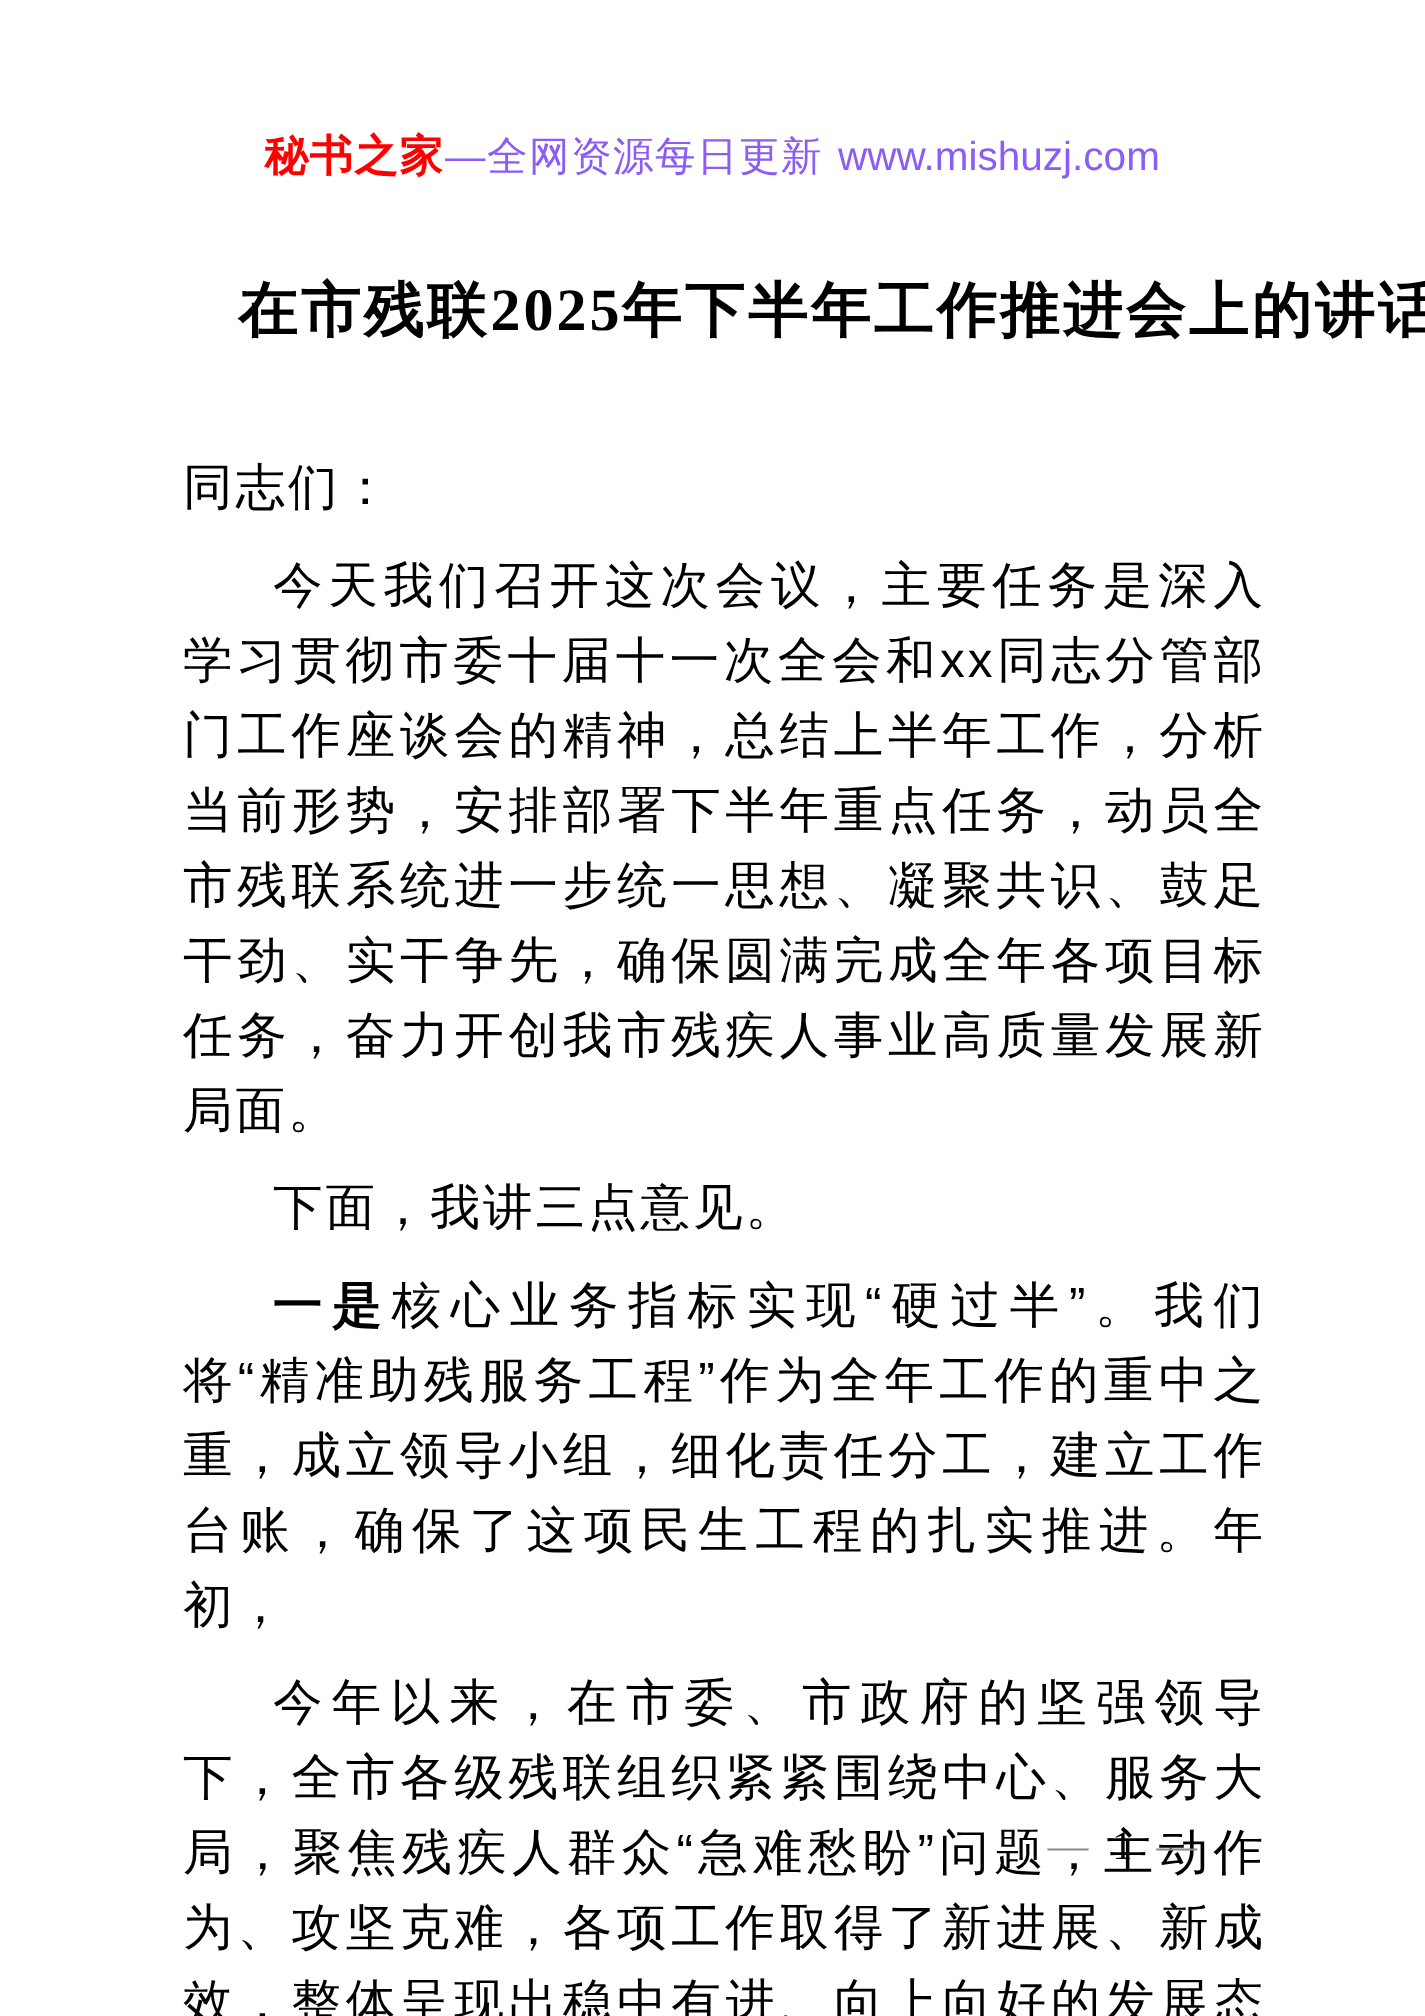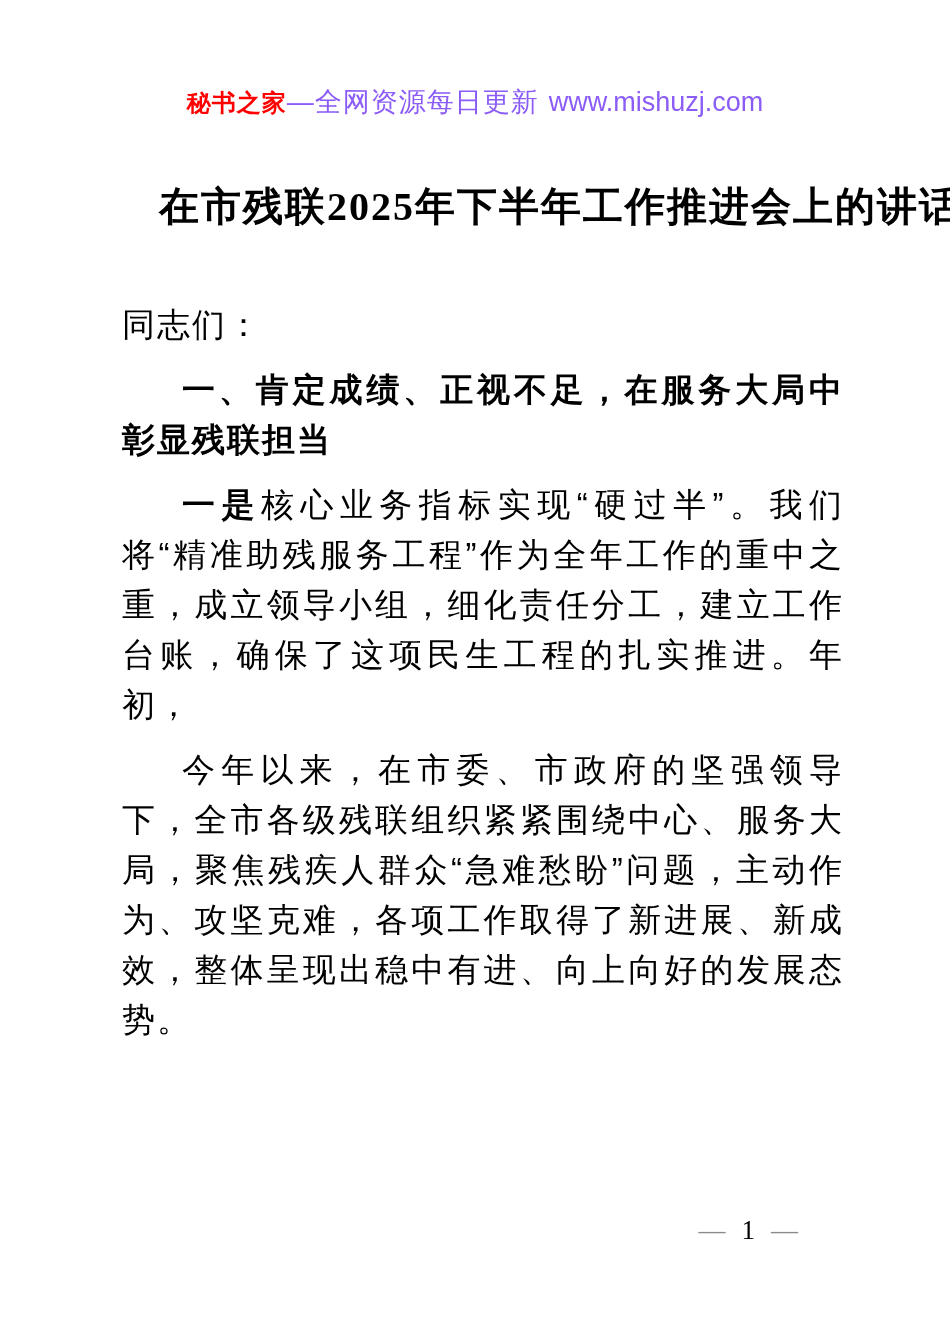--- a/index.html
+++ b/index.html
@@ -20,21 +20,21 @@
   .site-header {
     position: absolute;
     top: 84px; left: 0; width: 950px;
     text-align: center;
     font-size: 27px;
     white-space: nowrap;
   }
   .brand {
     color: #ff0000;
     font-weight: 700;
-    font-size: 24px;
+    font-size: 29px;
     letter-spacing: 1px;
   }
   .tagline {
     color: #8b5cf6;
     letter-spacing: 1px;
   }
   .site-url {
     color: #8b5cf6;
     text-decoration: none;
     margin-left: 10px;
@@ -84,21 +84,22 @@
 <div class="page">
 
   <div class="site-header">
     <span class="brand">秘书之家</span><span class="tagline">—全网资源每日更新</span><a class="site-url" href="#">www.mishuzj.com</a>
   </div>
 
   <h1 class="doc-title">在市残联2025年下半年工作推进会上的讲话</h1>
 
   <div class="doc-body">
     <p class="para">同志们：</p>
-    <p class="para indent section-heading">一、肯定成绩、正视不足，在服务大局中彰显残联担当</p>
+    <p class="para indent">今天我们召开这次会议，主要任务是深入学习贯彻市委十届十一次全会和xx同志分管部门工作座谈会的精神，总结上半年工作，分析当前形势，安排部署下半年重点任务，动员全市残联系统进一步统一思想、凝聚共识、鼓足干劲、实干争先，确保圆满完成全年各项目标任务，奋力开创我市残疾人事业高质量发展新局面。</p>
+    <p class="para indent">下面，我讲三点意见。</p>
     <p class="para indent"><span class="lead-bold">一是</span><span>核心业务指标实现“硬过半”。我们将“精准助残服务工程”作为全年工作的重中之重，成立领导小组，细化责任分工，建立工作台账，确保了这项民生工程的扎实推进。年初，</span></p>
     <p class="para indent">今年以来，在市委、市政府的坚强领导下，全市各级残联组织紧紧围绕中心、服务大局，聚焦残疾人群众“急难愁盼”问题，主动作为、攻坚克难，各项工作取得了新进展、新成效，整体呈现出稳中有进、向上向好的发展态势。</p>
   </div>
 
   <div class="page-footer">
     <span class="footer-dash">—</span><span class="footer-num">1</span><span class="footer-dash">—</span>
   </div>
 
 </div>
 

